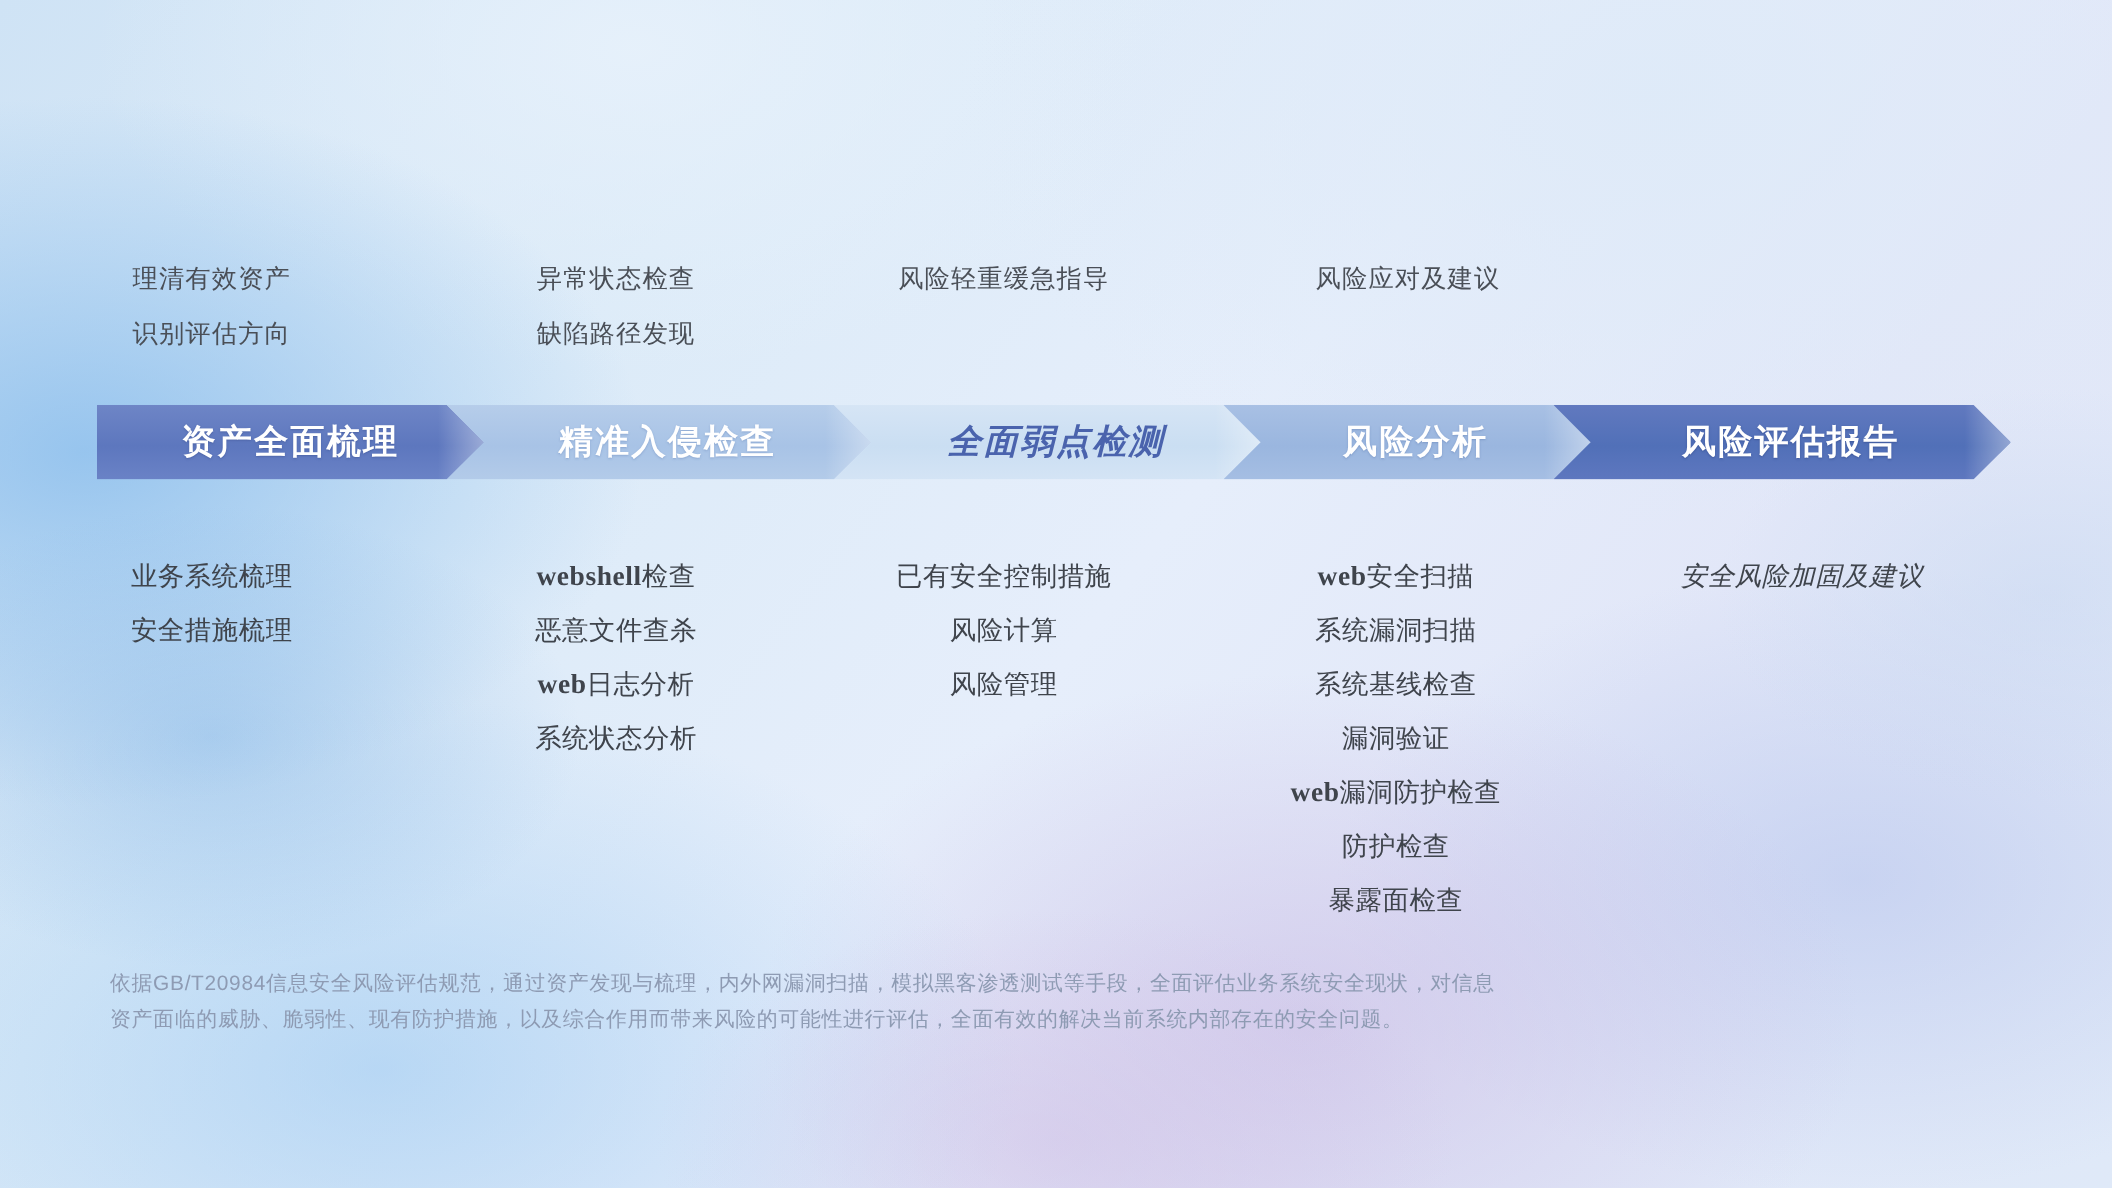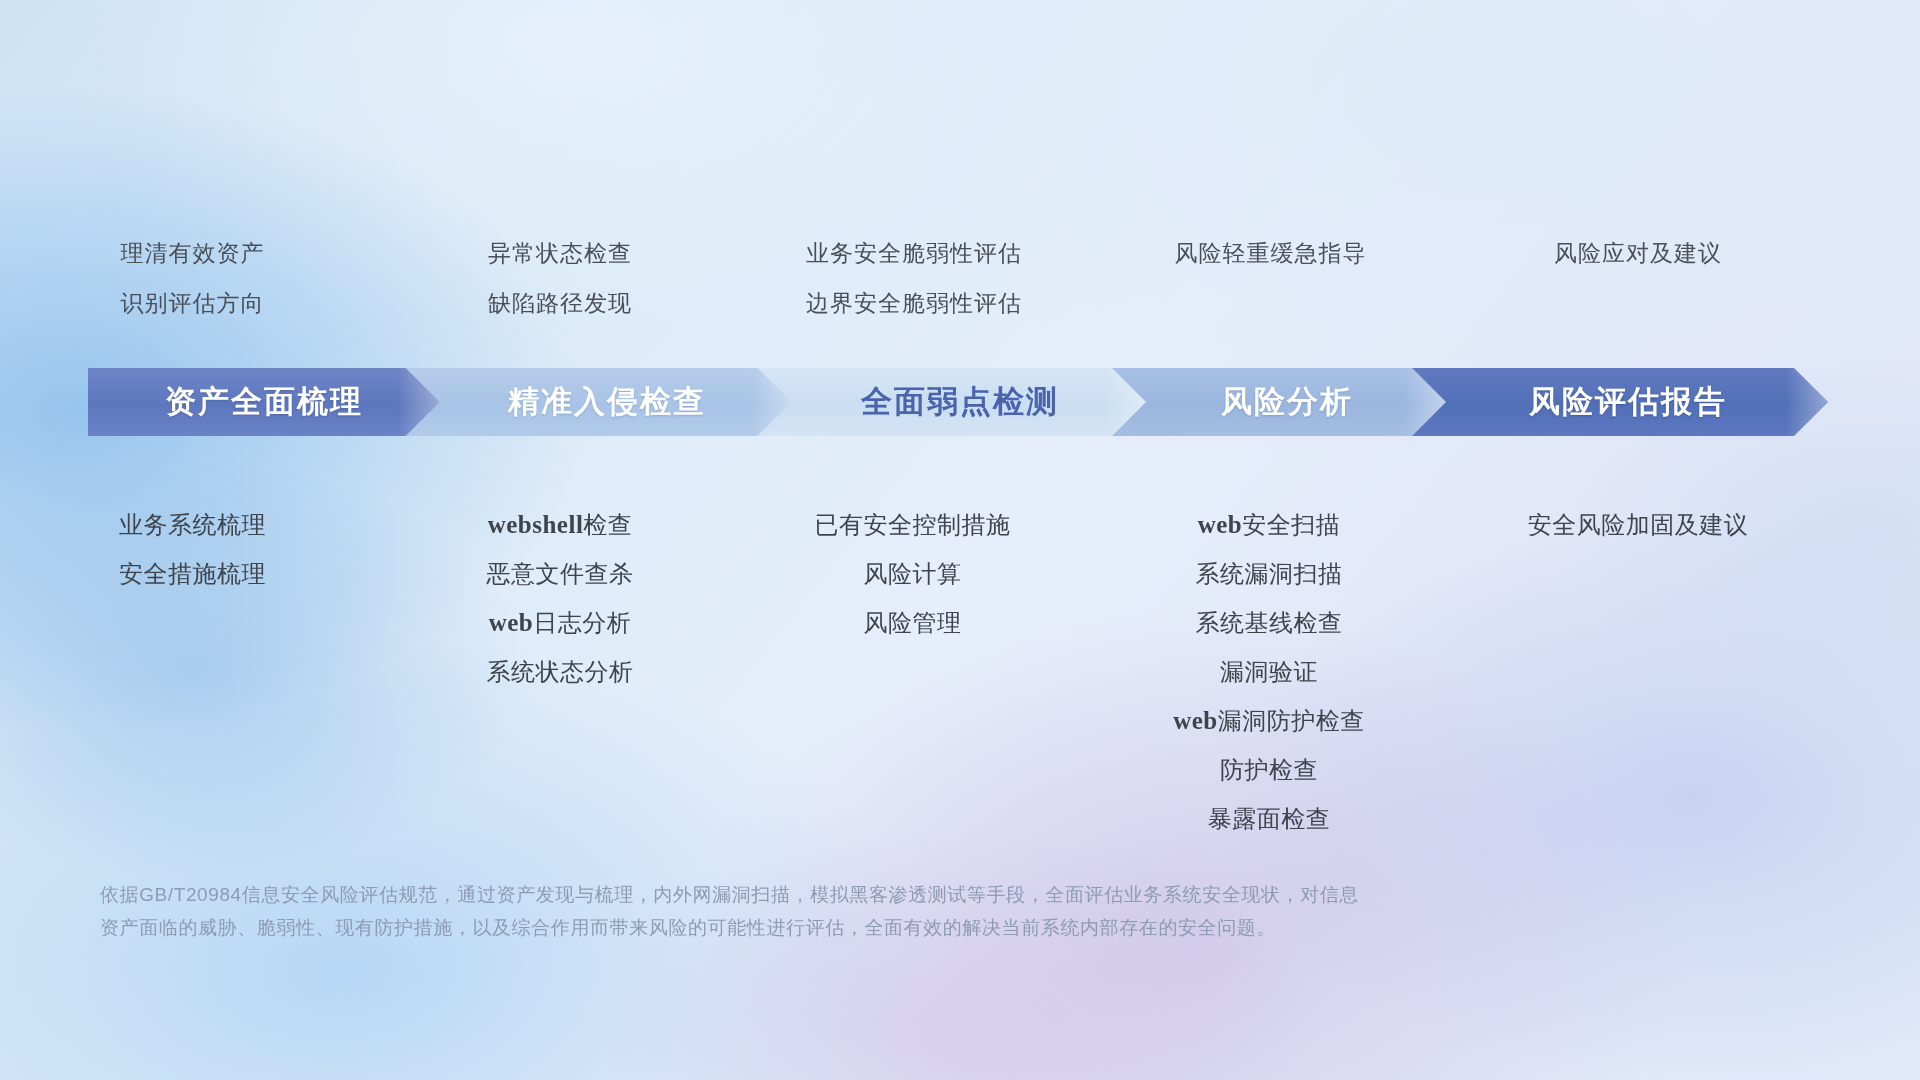--- a/index.html
+++ b/index.html
@@ -87,40 +87,36 @@
 
   <div class="cap-row top-caps">
     <div class="cap-col" style="width:385px;">
       <span>理清有效资产</span>
       <span>识别评估方向</span>
     </div>
     <div class="cap-col" style="width:350px;">
       <span>异常状态检查</span>
       <span>缺陷路径发现</span>
     </div>
-    <div class="cap-col" style="width:358px;">
-      <span>业务安全脆弱性评估</span>
-      <span>边界安全脆弱性评估</span>
-    </div>
     <div class="cap-col" style="width:355px;">
       <span>风险轻重缓急指导</span>
     </div>
     <div class="cap-col" style="width:380px;">
       <span>风险应对及建议</span>
     </div>
   </div>
 
   <div id="banner">
     <div class="chev first c1" style="width:352px;">
       <span class="chev-label">资产全面梳理</span>
     </div>
     <div class="chev mid c2" style="width:370px;">
       <span class="chev-label">精准入侵检查</span>
     </div>
-    <div class="chev mid c3" style="width:372px;">
+    <div class="chev mid c3" style="width:372px;font-style:italic;">
       <span class="chev-label">全面弱点检测</span>
     </div>
     <div class="chev mid c4" style="width:318px;">
       <span class="chev-label">风险分析</span>
     </div>
     <div class="chev last c5" style="width:400px;">
       <span class="chev-label">风险评估报告</span>
     </div>
   </div>
 
@@ -142,21 +138,21 @@
     </div>
     <div class="bcol" style="width:358px;">
       <span class="bitem"><span class="latin">web</span><span>安全扫描</span></span>
       <span class="bitem">系统漏洞扫描</span>
       <span class="bitem">系统基线检查</span>
       <span class="bitem">漏洞验证</span>
       <span class="bitem"><span class="latin">web</span><span>漏洞防护检查</span></span>
       <span class="bitem">防护检查</span>
       <span class="bitem">暴露面检查</span>
     </div>
-    <div class="bcol" style="width:380px;">
+    <div class="bcol" style="width:380px;font-style:italic;">
       <span class="bitem">安全风险加固及建议</span>
     </div>
   </div>
 
   <div id="note">
     <span class="note-line">依据GB/T20984信息安全风险评估规范，通过资产发现与梳理，内外网漏洞扫描，模拟黑客渗透测试等手段，全面评估业务系统安全现状，对信息</span>
     <span class="note-line">资产面临的威胁、脆弱性、现有防护措施，以及综合作用而带来风险的可能性进行评估，全面有效的解决当前系统内部存在的安全问题。</span>
   </div>
 
 </div>

